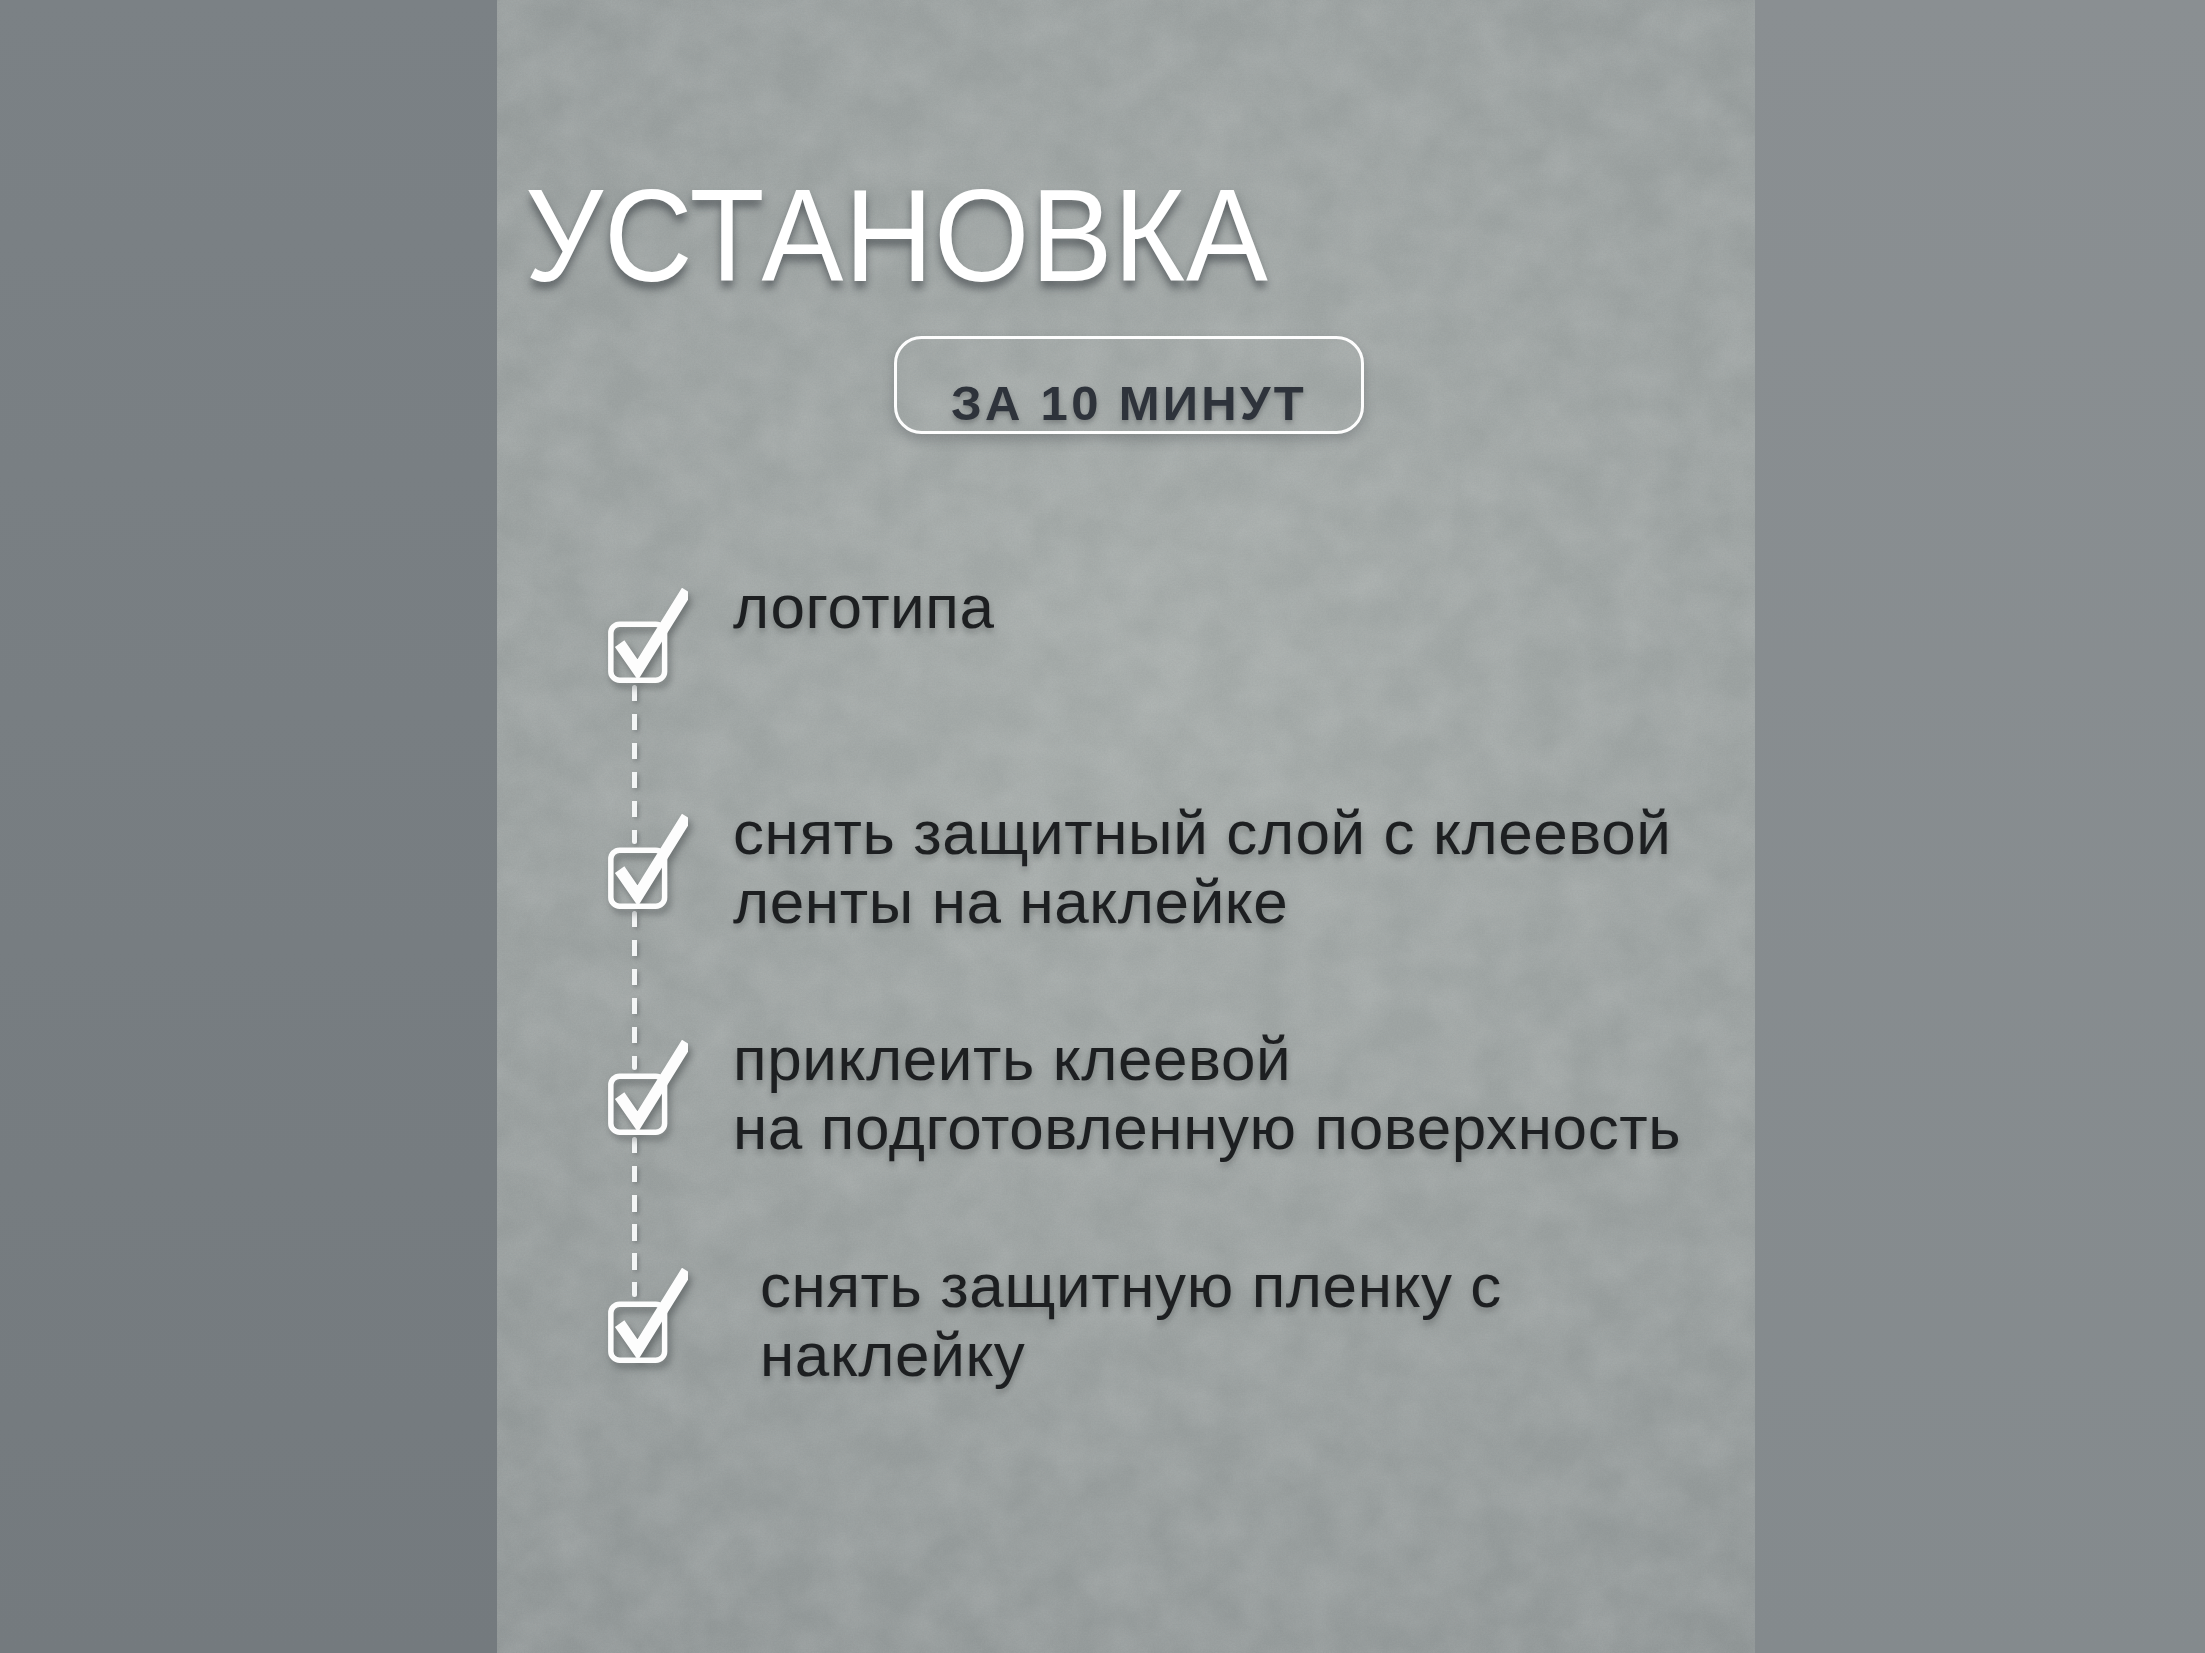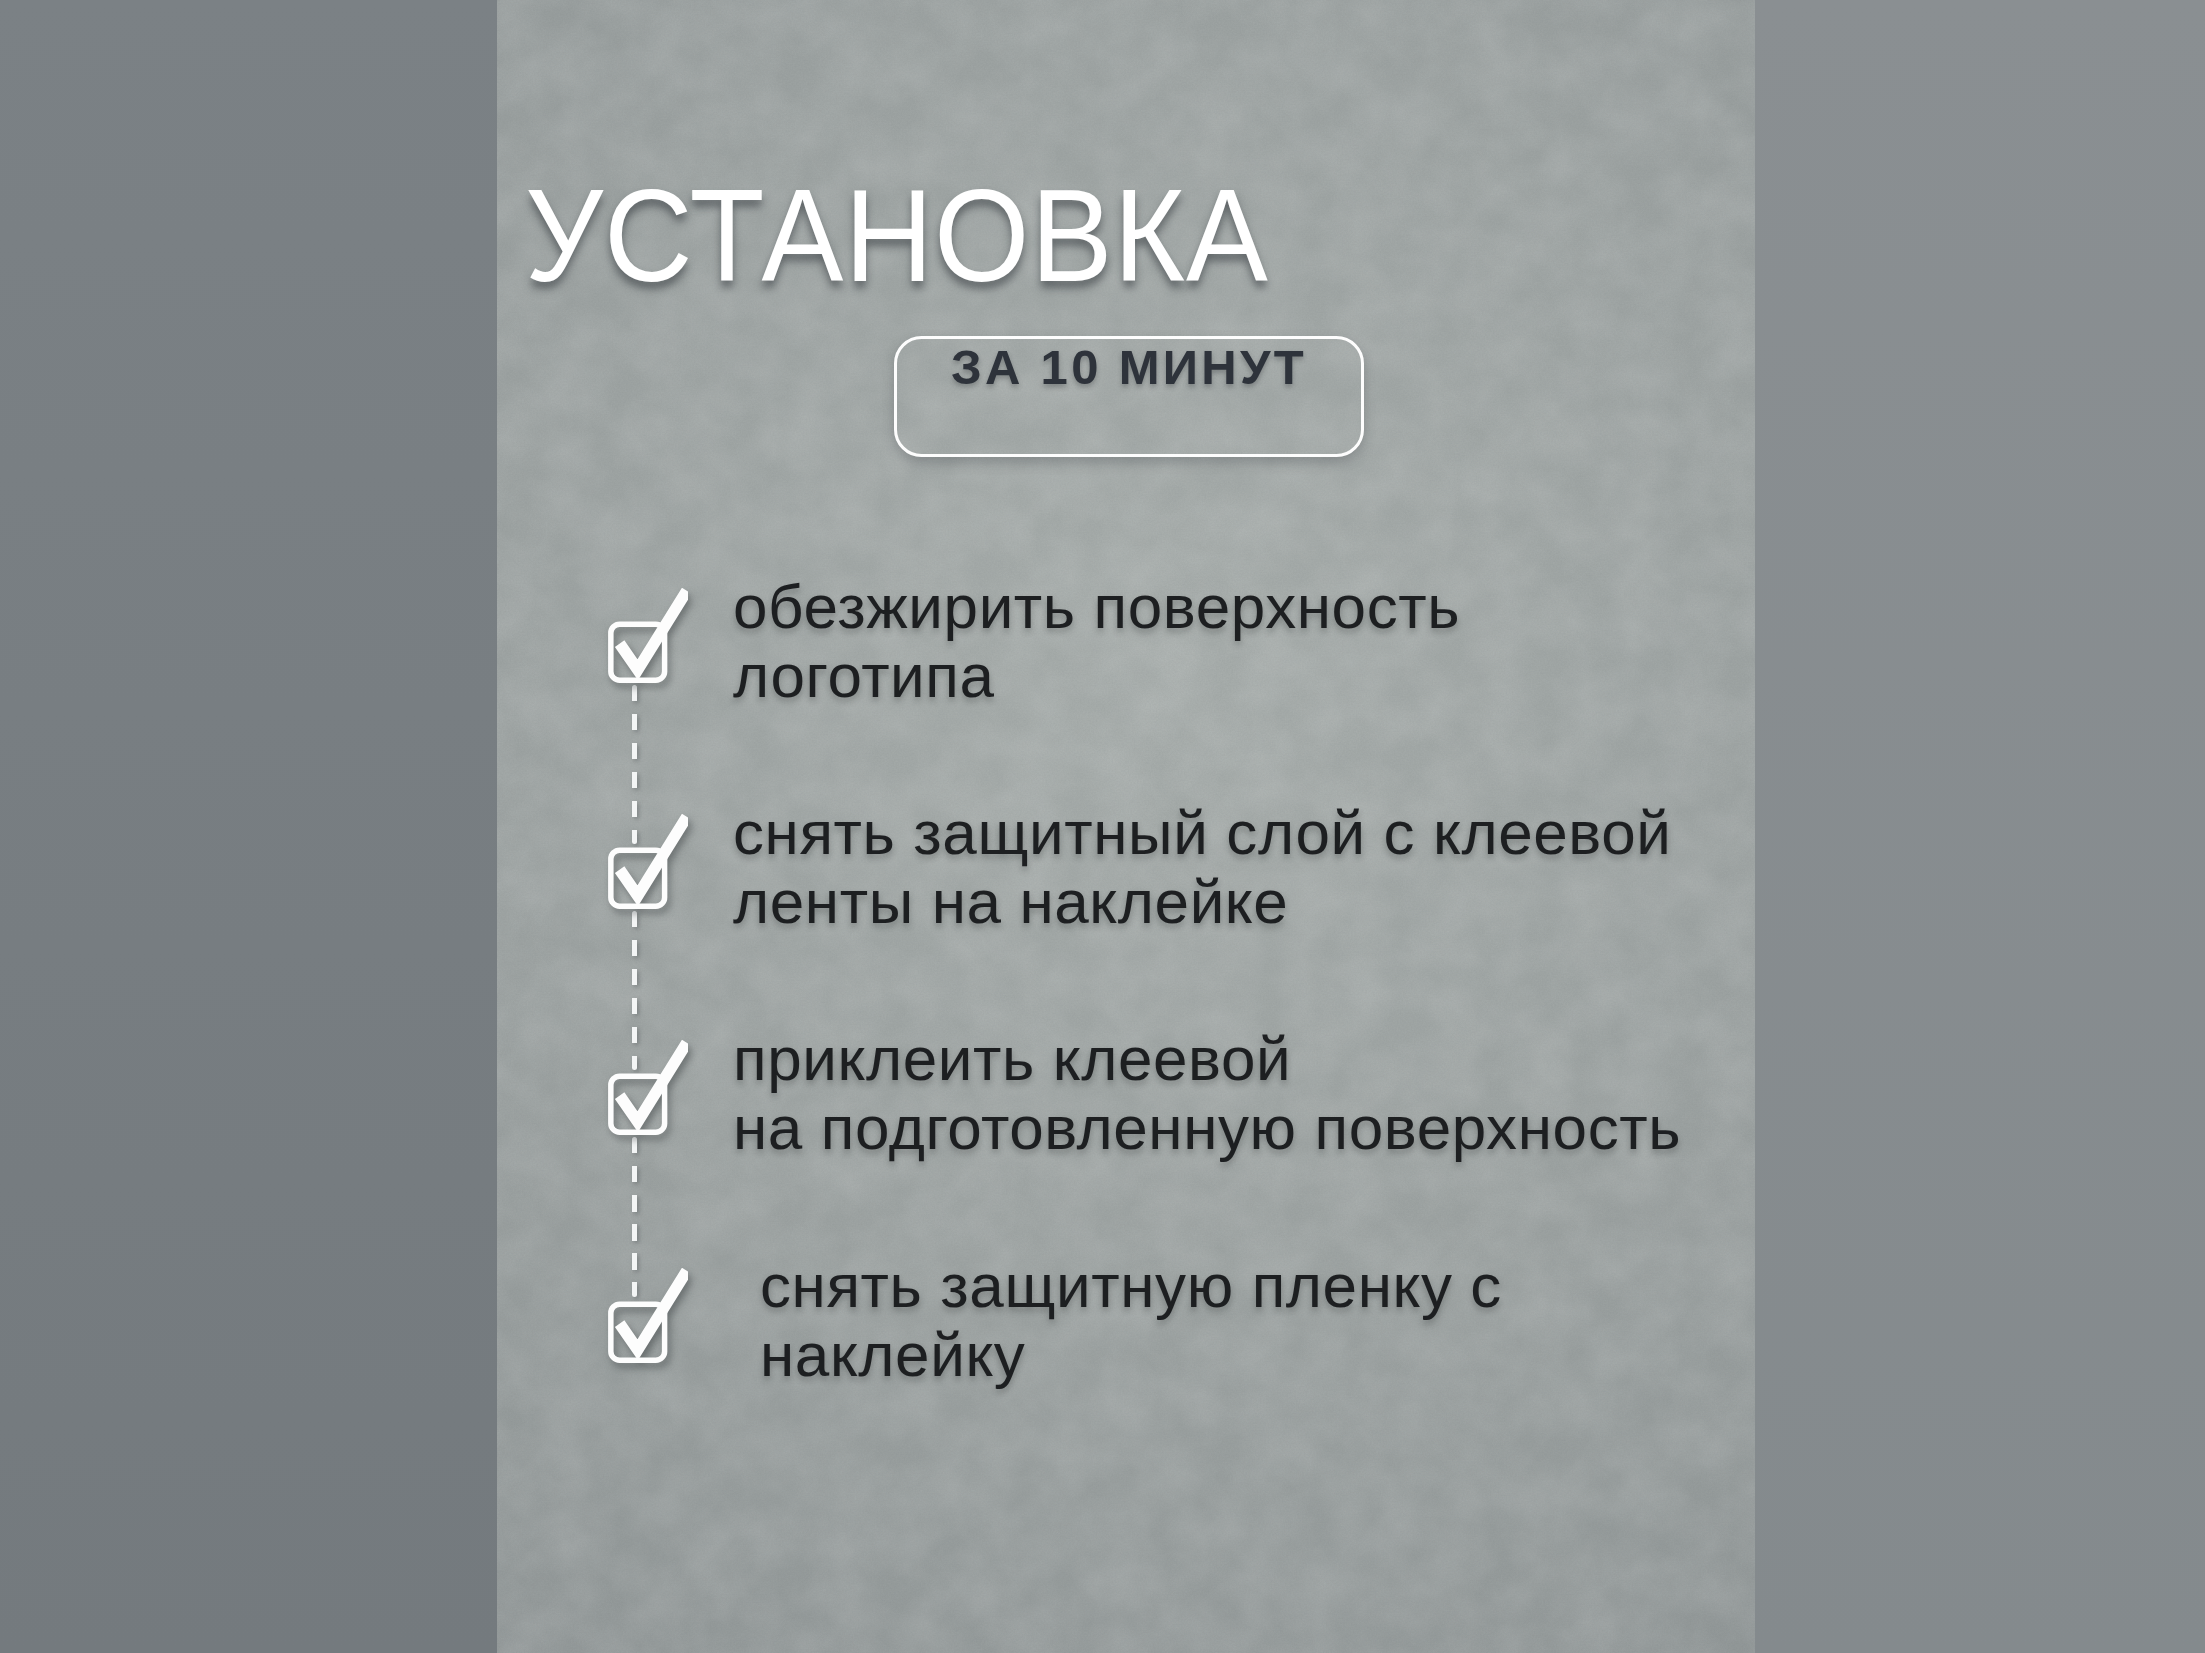--- a/index.html
+++ b/index.html
@@ -8,22 +8,22 @@
   .bar{position:absolute;top:0;height:1654px;}
   .bar-left{left:0;width:497px;background:linear-gradient(180deg,#7b8185 0%,#747a7e 100%);}
   .bar-right{left:1755px;width:450px;background:linear-gradient(180deg,#8a8f92 0%,#848a8d 100%);}
   .panel{position:absolute;left:497px;top:0;width:1258px;height:1654px;
          background:radial-gradient(130% 95% at 52% 40%,#a7adab 0%,#9da3a2 40%,#939999 70%,#858b8d 100%);}
   .texture{position:absolute;left:0;top:0;width:100%;height:100%;pointer-events:none;}
   .title{position:absolute;left:0;top:170px;width:100%;margin:0;
          font-size:132px;line-height:1;font-weight:400;color:#ffffff;letter-spacing:1.1px;
          text-shadow:0 6.6px 8.8px rgba(42,47,52,0.55);}
   .title-stretch{display:inline-block;transform:scaleX(0.93);transform-origin:50% 50%;}
-  .badge{position:absolute;left:397px;top:336px;width:470px;height:121px;box-sizing:border-box;
-         border:3.9px solid #fdfdfd;border-radius:27.6px;display:flex;align-items:flex-start;justify-content:center;
+  .badge{position:absolute;left:397px;top:336px;width:470px;height:98px;box-sizing:border-box;
+         border:3.9px solid #fdfdfd;border-radius:27.6px;display:flex;align-items:flex-end;justify-content:center;
          box-shadow:0 5.5px 12px rgba(44,49,54,0.25);}
   .badge-label{font-weight:700;font-size:49px;color:#2e333b;letter-spacing:3.3px;
          text-shadow:0 3.3px 5.5px rgba(30,33,38,0.3);}
   .check-icon{position:absolute;left:108px;width:83px;height:96px;
          filter:drop-shadow(3.9px 5px 3.9px rgba(38,42,46,0.4));}
   .item-text{position:absolute;left:236px;font-size:62px;line-height:69px;color:#1d1f21;
          letter-spacing:0.6px;text-shadow:0 3.9px 6.6px rgba(25,27,29,0.28);}
   .item-text span{display:block;white-space:nowrap;}
   .dash{position:absolute;left:135px;width:5px;border-radius:2.8px;
          background:repeating-linear-gradient(180deg,#f3f5f5 0px,#f3f5f5 16.5px,rgba(0,0,0,0) 16.5px,rgba(0,0,0,0) 29px);
@@ -64,21 +64,20 @@
 
       <div class="dash" style="top:685px;height:159px;"></div>
       <div class="dash" style="top:911px;height:159px;"></div>
       <div class="dash" style="top:1137px;height:160px;"></div>
 
       <svg class="check-icon" style="top:588px;" viewBox="0 0 150 175">
         <rect x="10" y="66" width="98" height="102" rx="16" fill="none" stroke="#fdfdfd" stroke-width="10"></rect>
         <polyline points="32,110 59,149 143,14" fill="none" stroke="#fdfdfd" stroke-width="21" stroke-linecap="square" stroke-linejoin="miter"></polyline>
       </svg>
       <div class="item-text" style="top:572px;">
-        <span>обезжирить поверхность</span>
         <span>логотипа</span>
       </div>
 
       <svg class="check-icon" style="top:814px;" viewBox="0 0 150 175">
         <rect x="10" y="66" width="98" height="102" rx="16" fill="none" stroke="#fdfdfd" stroke-width="10"></rect>
         <polyline points="32,110 59,149 143,14" fill="none" stroke="#fdfdfd" stroke-width="21" stroke-linecap="square" stroke-linejoin="miter"></polyline>
       </svg>
       <div class="item-text" style="top:798px;">
         <span>снять защитный слой с клеевой</span>
         <span>ленты на наклейке</span>

